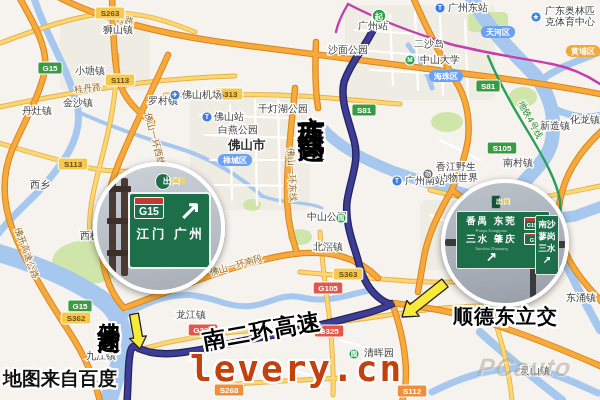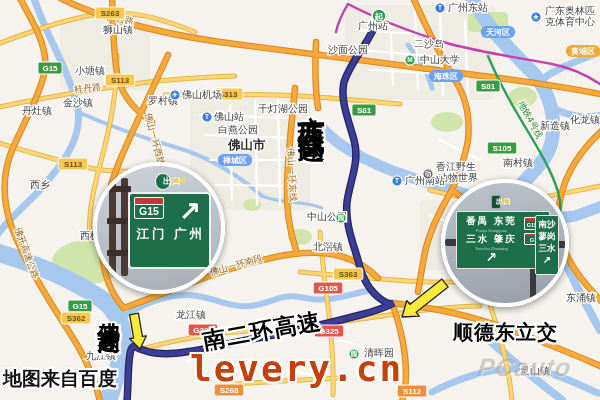--- a/index.html
+++ b/index.html
@@ -34,21 +34,21 @@
         text-shadow:-2px -2px 0 #fff,2px -2px 0 #fff,-2px 2px 0 #fff,2px 2px 0 #fff,
                     -2px 0 0 #fff,2px 0 0 #fff,0 -2px 0 #fff,0 2px 0 #fff;}
   .anno-city{left:392px;top:36px;font-size:29px;letter-spacing:3px;text-shadow:none;}
   .anno-gzx{left:297px;top:94px;writing-mode:vertical-rl;text-orientation:upright;
             font-size:27px;letter-spacing:4px;}
   .anno-fk{left:97px;top:305px;writing-mode:vertical-rl;text-orientation:upright;
            font-size:23px;letter-spacing:2px;}
   .anno-nh{left:205px;top:329px;font-size:23px;letter-spacing:1px;
            transform:rotate(-10deg);transform-origin:left bottom;}
   .anno-jj{left:115px;top:279px;font-size:21px;letter-spacing:2px;}
-  .anno-sd{left:453px;top:306px;font-size:20px;letter-spacing:1px;margin-top:16px;}
+  .anno-sd{left:453px;top:306px;font-size:20px;letter-spacing:1px;}
   .baidu-note{position:absolute;left:3px;top:366px;font-size:19px;font-weight:bold;color:#111;
         text-shadow:-2px -2px 0 #fff,2px -2px 0 #fff,-2px 2px 0 #fff,2px 2px 0 #fff,
                     -2px 0 0 #fff,2px 0 0 #fff,0 -2px 0 #fff,0 2px 0 #fff;}
   .site-wm{position:absolute;left:190px;top:348px;font-family:"DejaVu Sans Mono",monospace;
         font-weight:bold;font-size:36px;letter-spacing:2px;color:#c2410c;
         text-shadow:-2px -2px 0 #fff,2px -2px 0 #fff,-2px 2px 0 #fff,2px 2px 0 #fff,
                     -2px 0 0 #fff,2px 0 0 #fff,0 -2px 0 #fff,0 2px 0 #fff;}
   .pc-wm{position:absolute;left:478px;top:353px;text-align:center;opacity:.75;}
   .pc-logo{font-size:25px;font-weight:bold;font-style:italic;color:rgba(150,144,132,.55);
            text-shadow:1px 1px 0 rgba(255,255,255,.6);letter-spacing:1px;transform:skewX(-8deg);}

